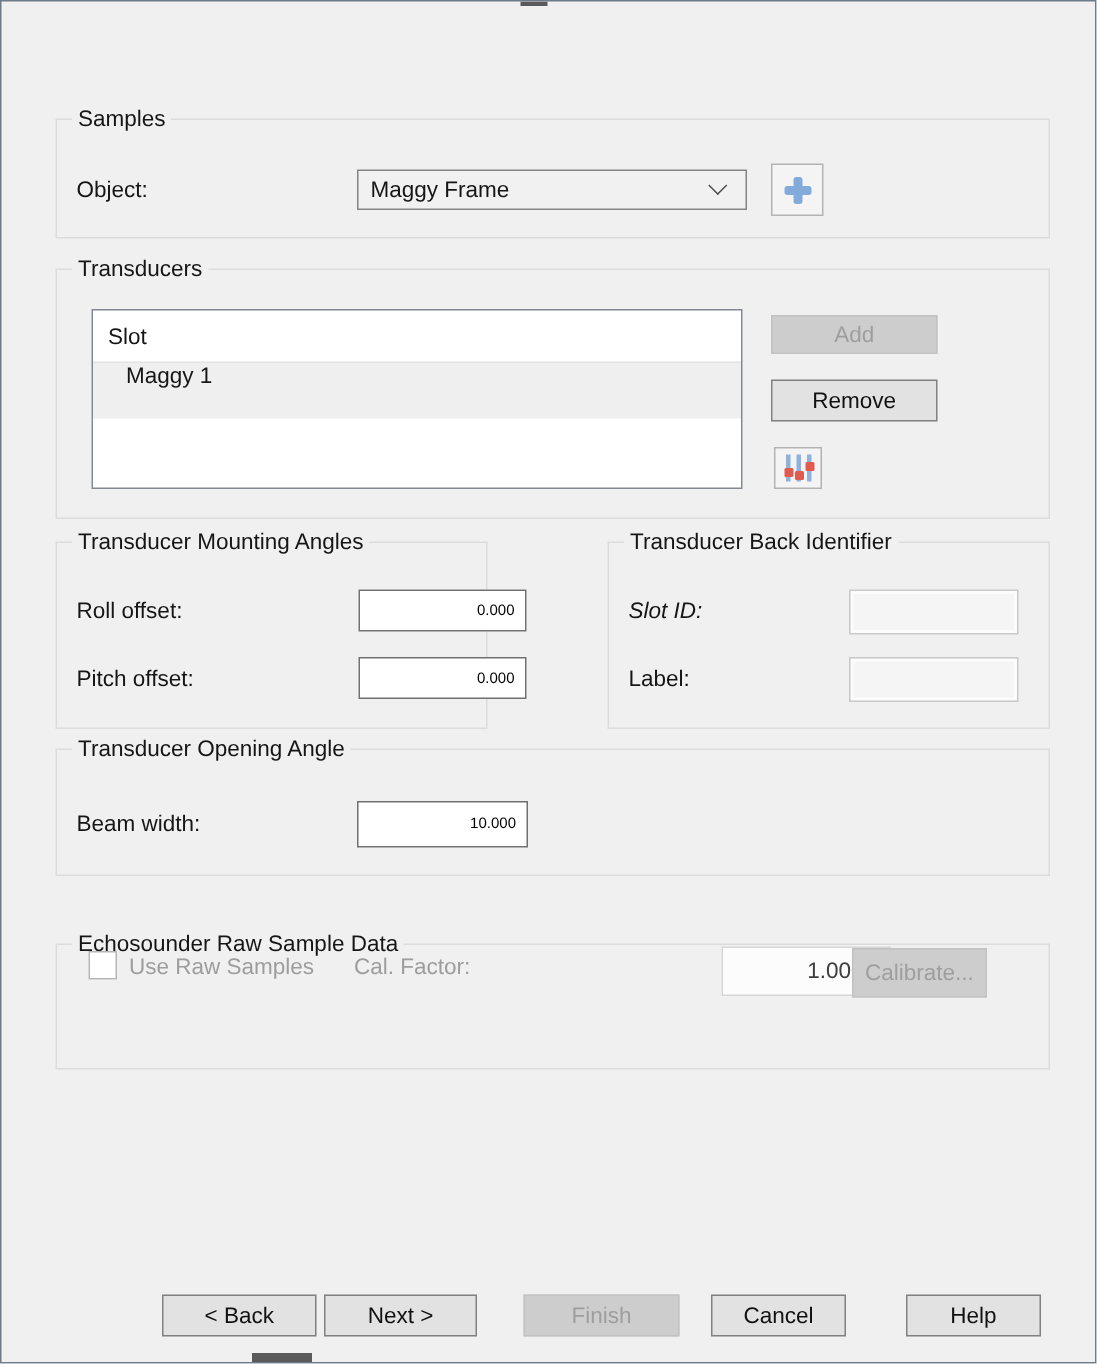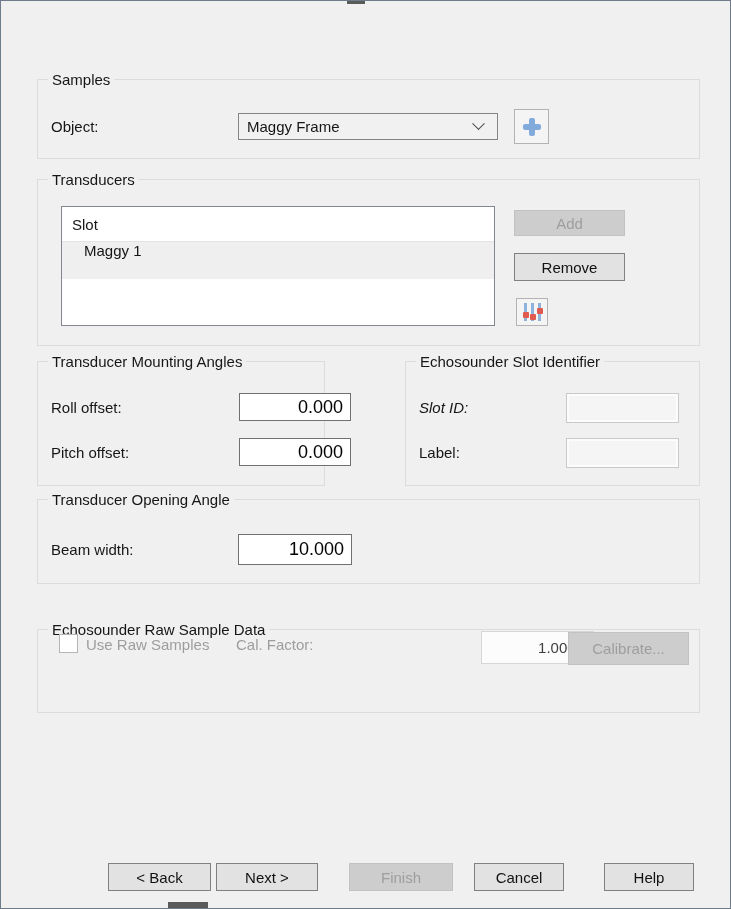--- a/index.html
+++ b/index.html
@@ -72,21 +72,21 @@
   }
   .lv-row .cell1 { width:297px; padding-left:22px; }
   .btn {
     position:absolute; background:#e2e2e2; border:1px solid #818181;
     display:flex; align-items:center; justify-content:center;
     font-size:15px; color:#111111; cursor:default;
   }
   .btn.disabled { background:#cdcdcd; border:1px solid #c2c2c2; color:#9e9e9e; }
   .numfield {
     position:absolute; background:#ffffff; border:1px solid #707070;
-    font-size:18px; color:#000; text-align:right; padding:0 7px 0 4px;
+    font-size:10px; color:#000; text-align:right; padding:0 7px 0 4px;
   }
   .disfield {
     position:absolute; background:#f5f5f5; border:1px solid #c9c9c9;
     box-shadow: inset 0 0 0 2px rgba(255,255,255,0.65);
   }
   .calfield {
     position:absolute; background:#fcfcfc; border:1px solid #d6d6d6;
     font-size:15px; color:#3f3f3f; text-align:right; padding:0 9px 0 4px;margin-left:40px;
   }
   .checkbox {
@@ -142,41 +142,41 @@
 
   <div class="groupbox" style="left:36px; top:360px; width:288px; height:125px;">
     <span class="grouplabel">Transducer Mounting Angles</span>
   </div>
   <div class="lbl" style="left:50px; top:398px;">Roll offset:</div>
   <input class="numfield" style="left: 238px; top: 392px; width: 112px; height: 28px;" value="0.000">
   <div class="lbl" style="left:50px; top:443px;">Pitch offset:</div>
   <input class="numfield" style="left: 238px; top: 437px; width: 112px; height: 28px;" value="0.000">
 
   <div class="groupbox" style="left:404px; top:360px; width:295px; height:125px;">
-    <span class="grouplabel">Echosounder Slot Identifier</span>
+    <span class="grouplabel">Transducer Back Identifier</span>
   </div>
   <div class="lbl" style="left:418px; top:398px;font-style:italic;">Slot ID:</div>
   <input class="disfield" style="left: 565px; top: 392px; width: 113px; height: 30px;" disabled="" value="">
   <div class="lbl" style="left:418px; top:443px;">Label:</div>
   <input class="disfield" style="left: 565px; top: 437px; width: 113px; height: 30px;" disabled="" value="">
 
   <div class="groupbox" style="left:36px; top:498px; width:663px; height:85px;">
     <span class="grouplabel">Transducer Opening Angle</span>
   </div>
   <div class="lbl" style="left:50px; top:540px;">Beam width:</div>
   <input class="numfield" style="left: 237px; top: 533px; width: 114px; height: 31px;" value="10.000">
 
   <div class="groupbox" style="left:36px; top:628px; width:663px; height:84px;">
     <span class="grouplabel">Echosounder Raw Sample Data</span>
   </div>
   <div class="checkbox" style="left:58px; top:633px;"></div>
   <div class="lbl disabled" style="left:85px; top:635px;">Use Raw Samples</div>
   <div class="lbl disabled" style="left:235px; top:635px;">Cal. Factor:</div>
   <input class="calfield" style="left: 440px; top: 630px; width: 113px; height: 33px;" disabled="" value="1.0000">
-  <div class="btn disabled" style="left:567px; top:631px; width:121px; height:33px;">Calibrate...</div>
+  <div class="btn disabled" style="left:567px; top:631px; width:90px; height:33px;">Calibrate...</div>
 
   <div class="btn" style="left:107px; top:862px; width:103px; height:28px;">&lt; Back</div>
   <div class="btn" style="left:215px; top:862px; width:102px; height:28px;">Next &gt;</div>
   <div class="btn disabled" style="left:348px; top:862px; width:104px; height:28px;">Finish</div>
   <div class="btn" style="left:473px; top:862px; width:90px; height:28px;">Cancel</div>
   <div class="btn" style="left:603px; top:862px; width:90px; height:28px;">Help</div>
 
 </div>
 
 </body></html>

